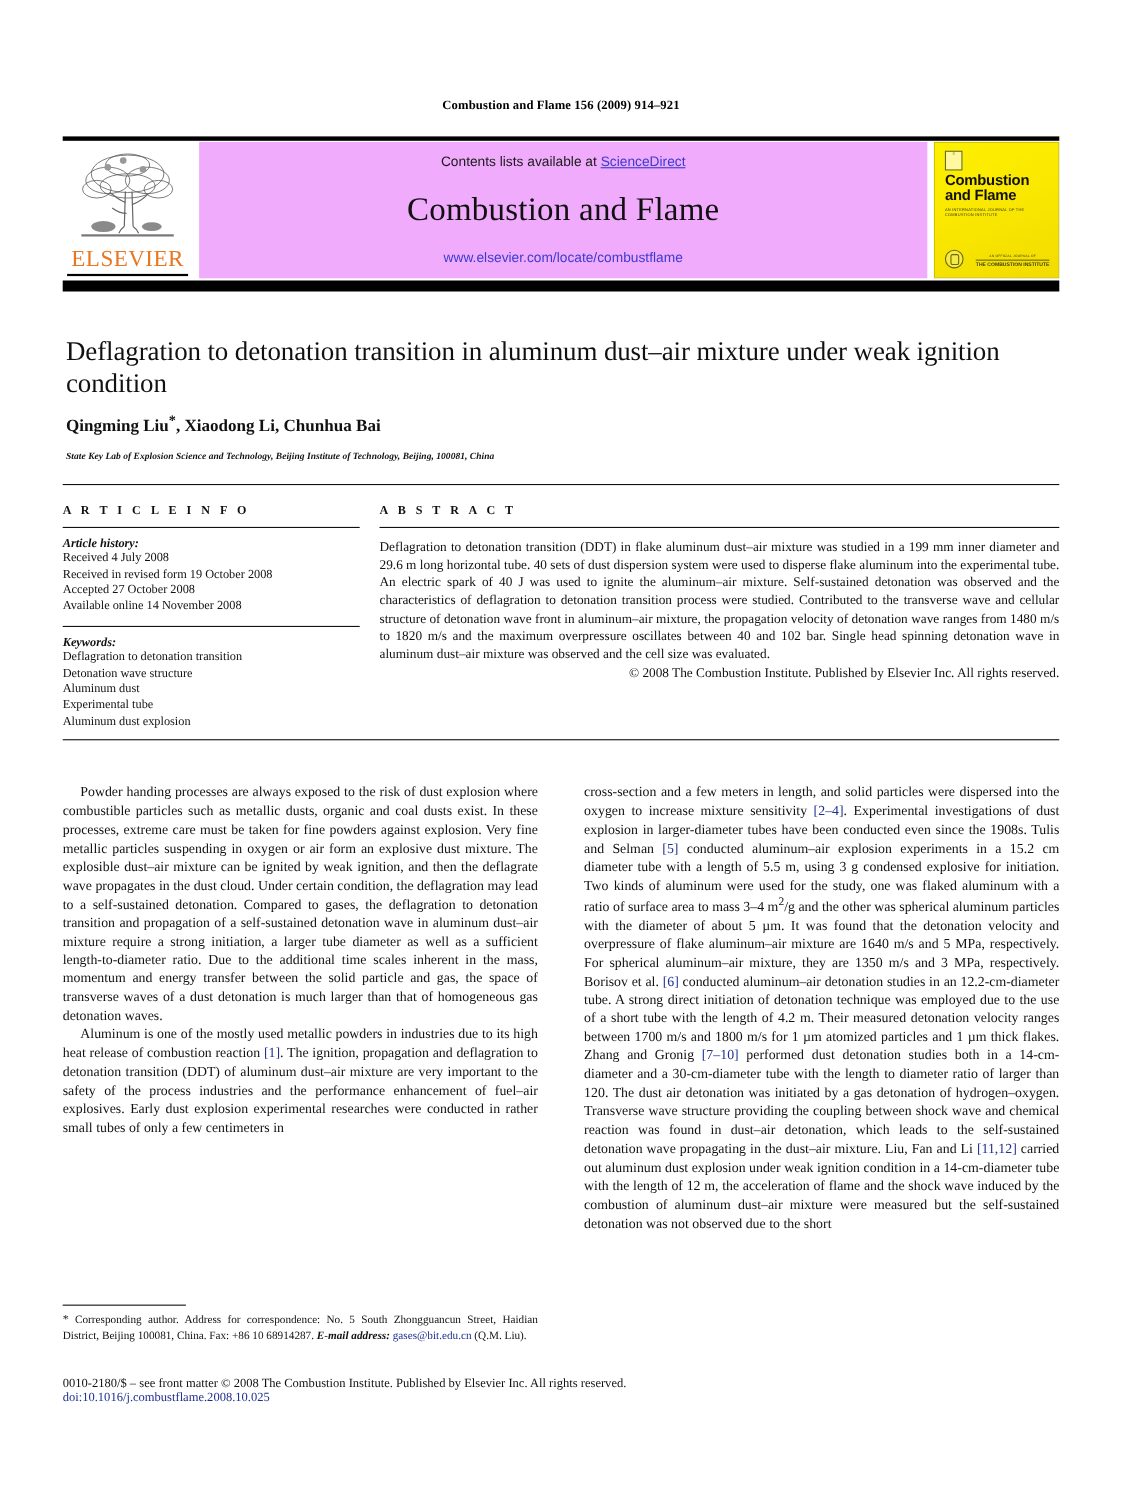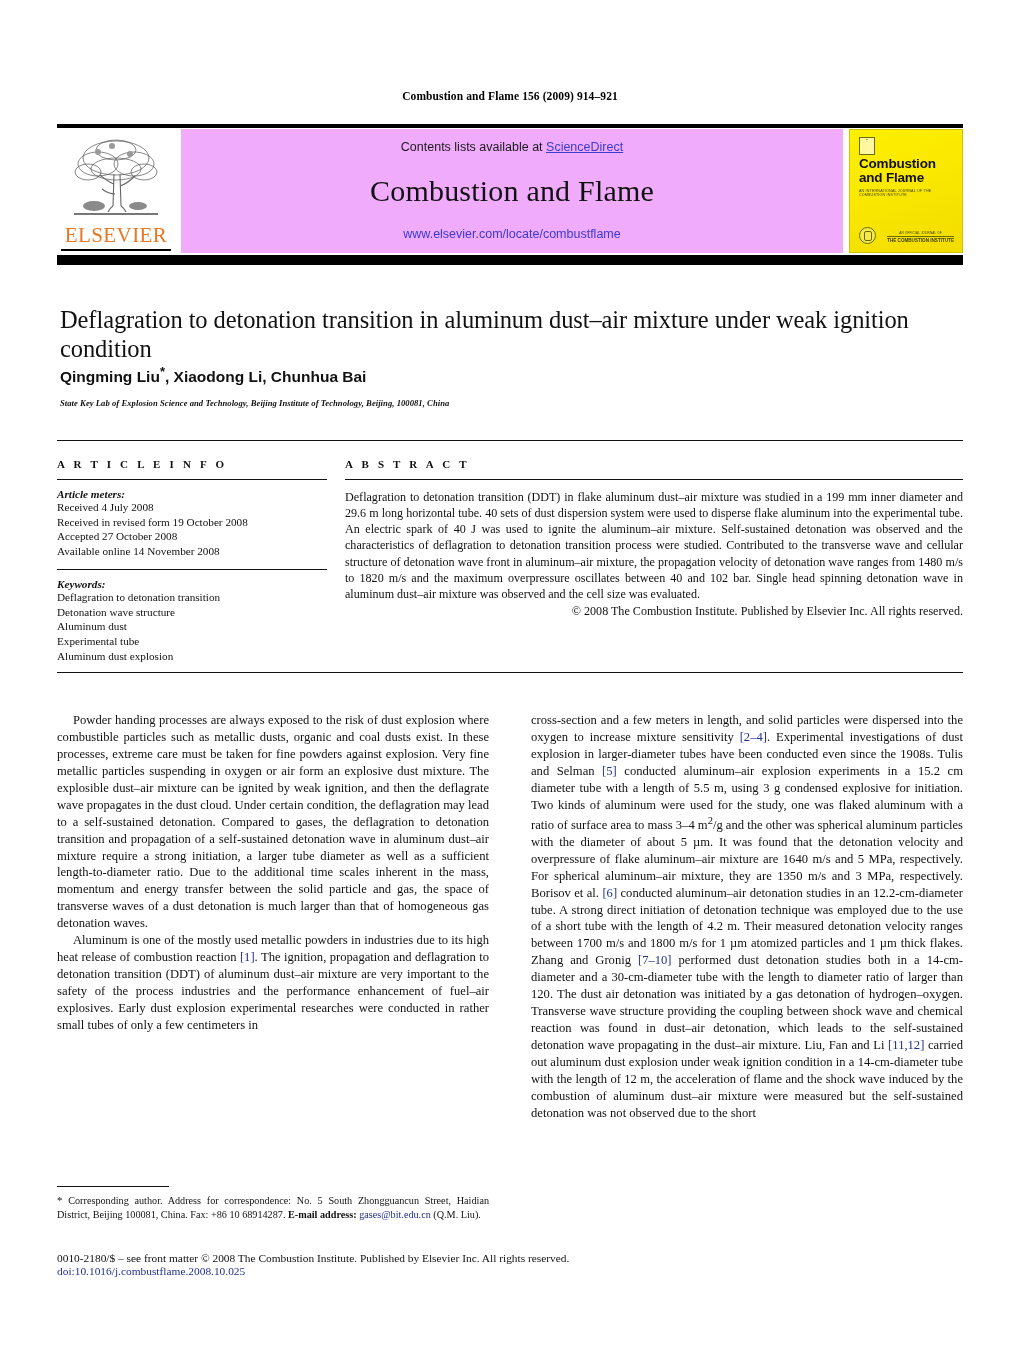--- a/index.html
+++ b/index.html
@@ -193,22 +193,22 @@
   .paper-title {
     font-family: "Liberation Serif", serif;
     font-size: 24.5px;
     line-height: 1.20;
     color: #111;
     font-weight: normal;
     margin: 0;
     letter-spacing: -0.1px;
   }
   .authors {
-    margin-top: 0;
-    font-family: Liberation Sans, sans-serif;
+    margin-top: 10px;
+    font-family: Liberation Serif, serif;
     font-size: 15.5px;
     font-weight: bold;
     color: #111;
   }
   .authors sup { font-size: 13px; font-weight: bold; }
   .affiliation {
     margin-top: 12px;
     font-family: "Liberation Serif", serif;
     font-style: italic;
     font-weight: bold;
@@ -342,20 +342,21 @@
   }
   .fn-text {
     font-family: "Liberation Serif", serif;
     font-size: 10.2px;
     line-height: 1.32;
     color: #111;
     text-align: justify;
   }
   .fn-text .star { font-size: 11px; }
   .fn-email-label {
+    font-style: italic;
     font-weight: bold;
   }
   .fn-email { color: #1f2f8f; }
 
   
   .footer {
     position: absolute;
     left: 57px;
     top: 1252px;
     width: 906px;
@@ -454,21 +455,21 @@
     <div class="affiliation">State Key Lab of Explosion Science and Technology, Beijing Institute of Technology, Beijing, 100081, China</div>
   </div>
 
   <div class="rule-thin-title"></div>
 
   <div class="info-abstract">
 
     <div class="col-info">
       <div class="sec-label">A R T I C L E   I N F O</div>
       <div class="rule-sec"></div>
-      <div class="hist-title">Article meters:</div>
+      <div class="hist-title">Article history:</div>
       <div class="hist-line">Received 4 July 2008</div>
       <div class="hist-line">Received in revised form 19 October 2008</div>
       <div class="hist-line">Accepted 27 October 2008</div>
       <div class="hist-line">Available online 14 November 2008</div>
       <div class="rule-sec2"></div>
       <div class="kw-title">Keywords:</div>
       <div class="kw-line">Deflagration to detonation transition</div>
       <div class="kw-line">Detonation wave structure</div>
       <div class="kw-line">Aluminum dust</div>
       <div class="kw-line">Experimental tube</div>

